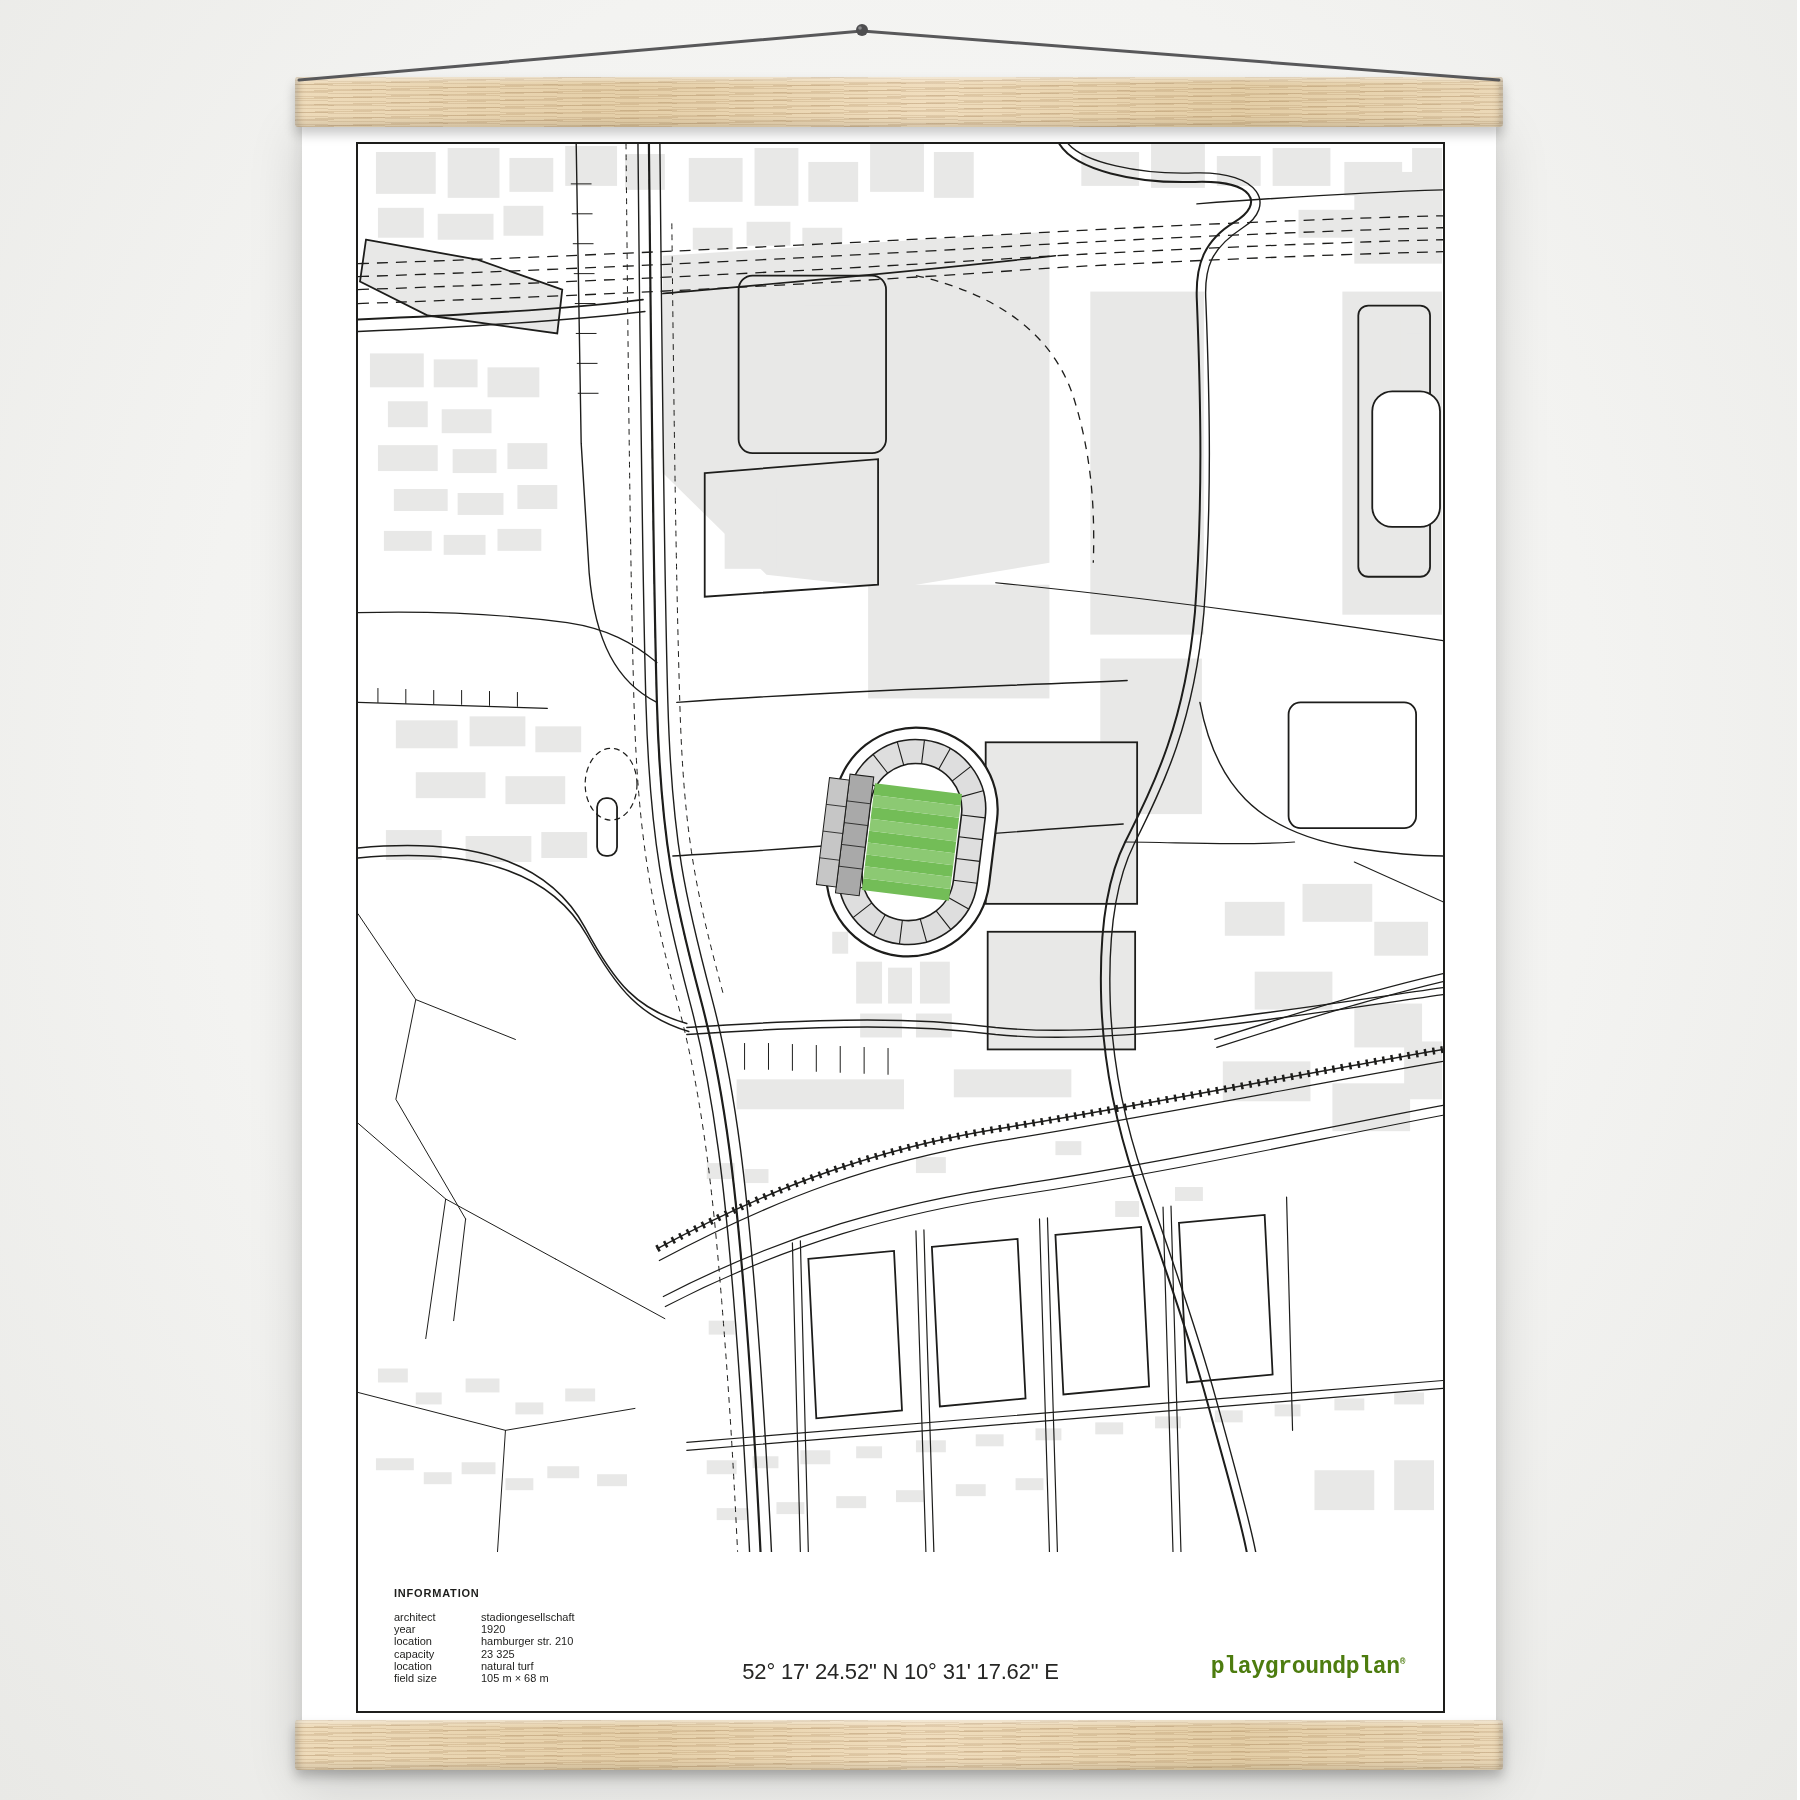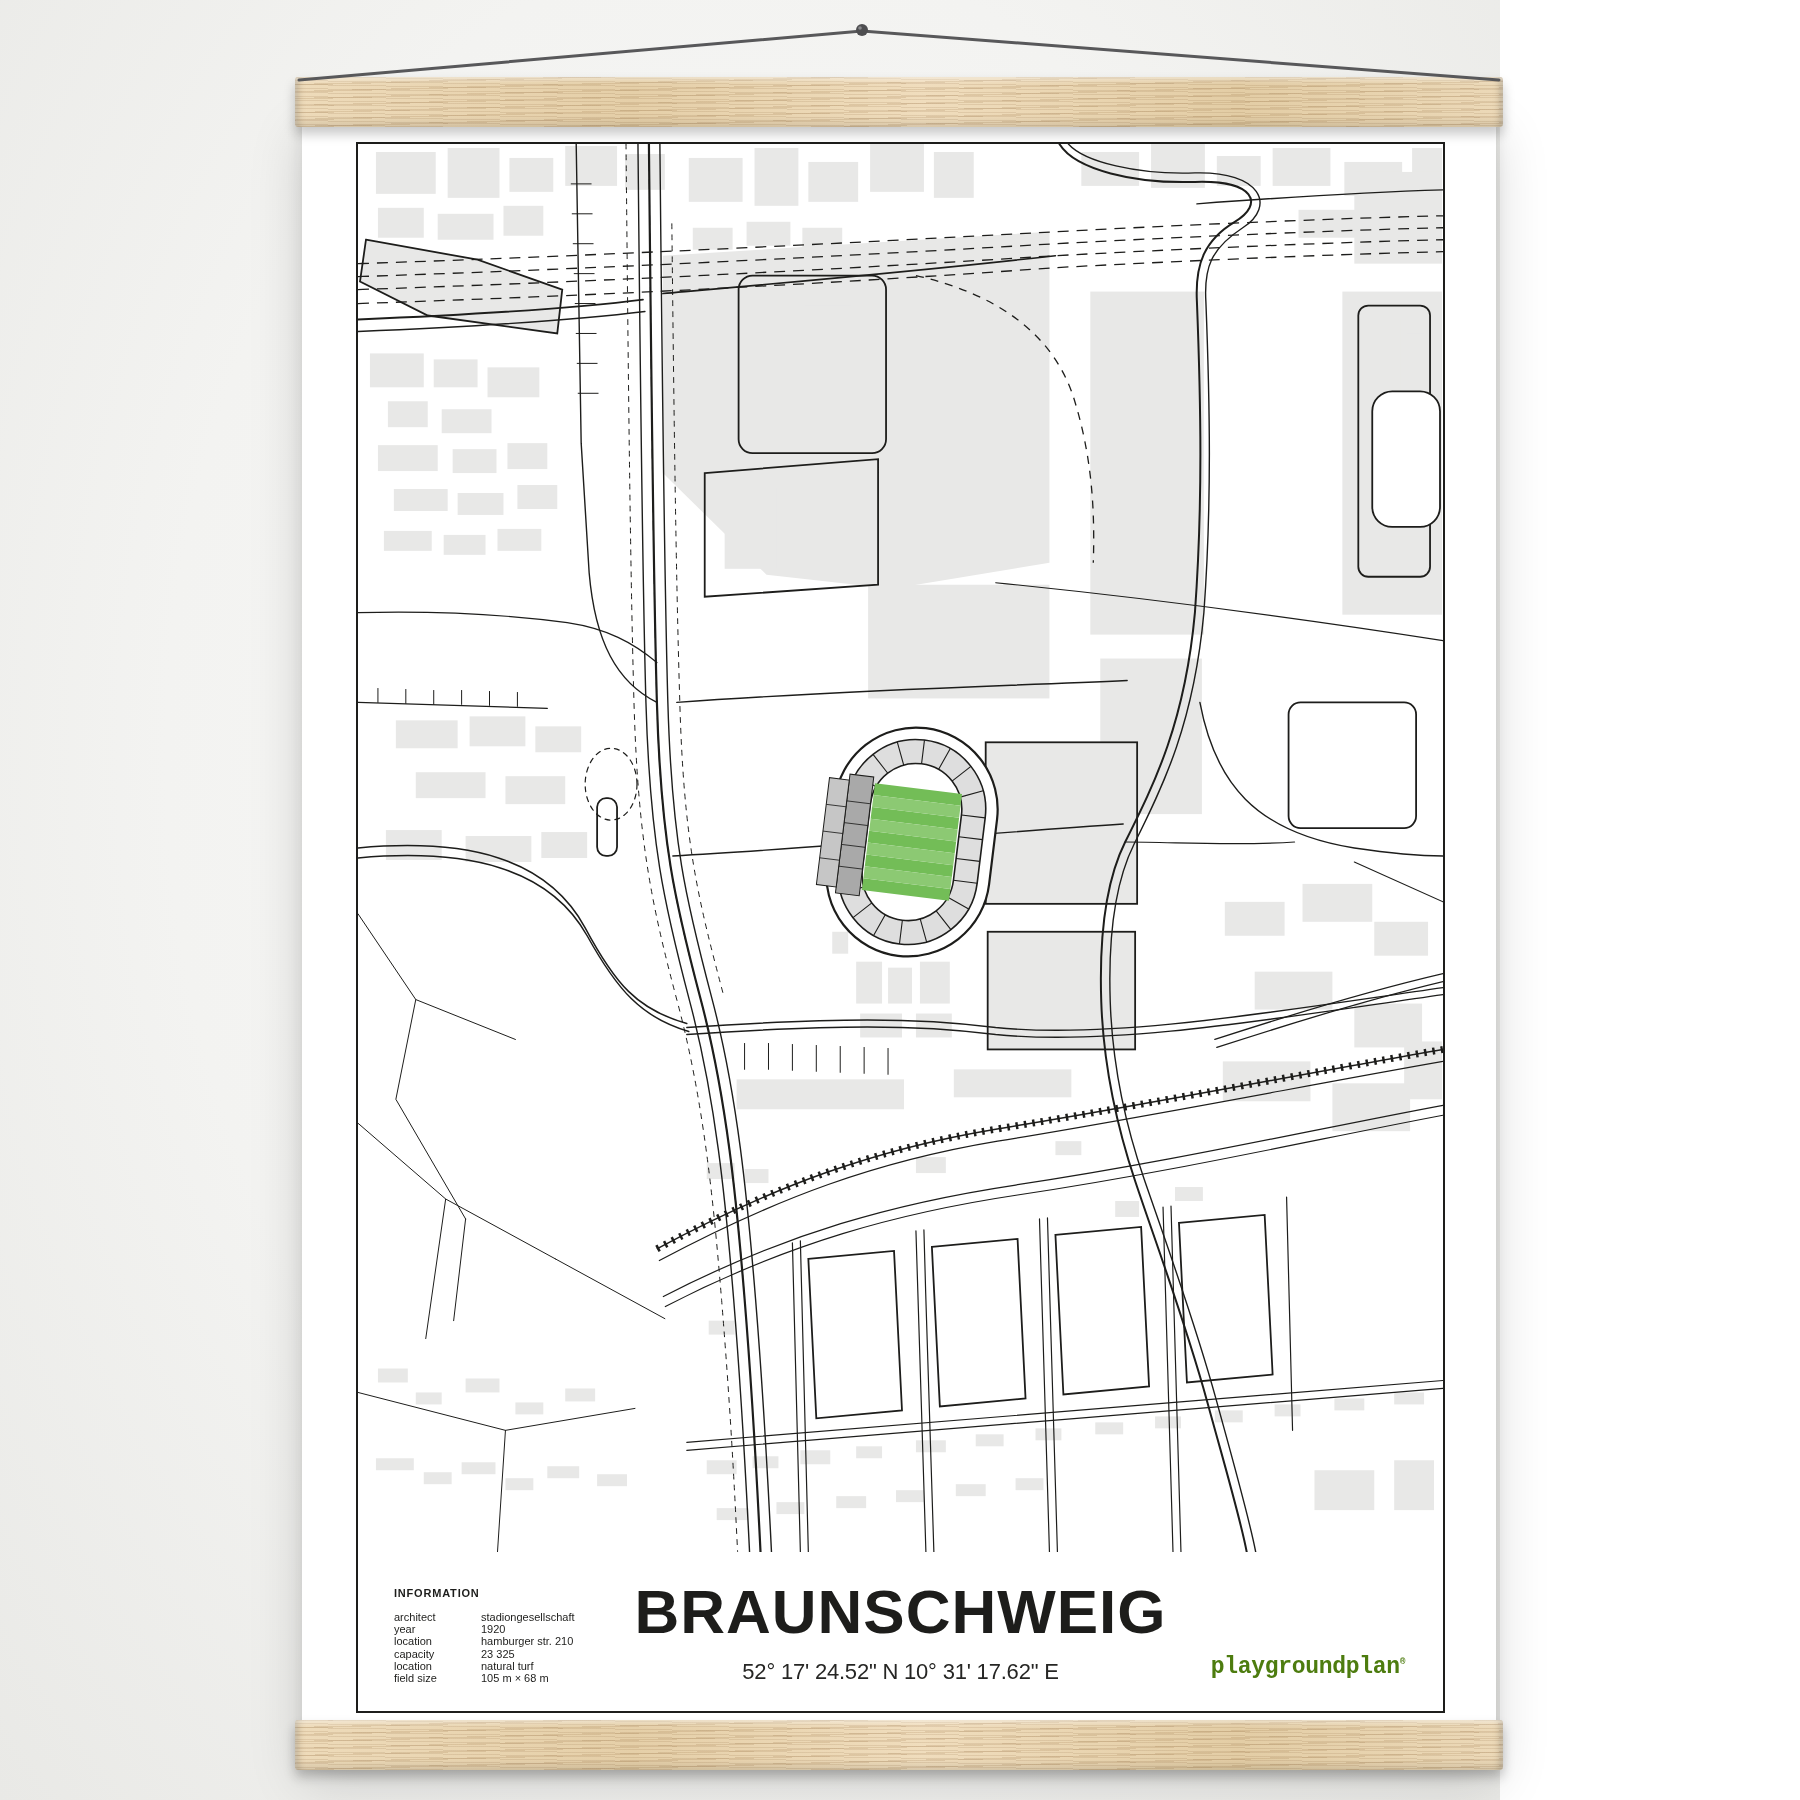--- a/index.html
+++ b/index.html
@@ -1,17 +1,17 @@
 <!DOCTYPE html>
 <html><head>
 <meta charset="utf-8">
 <style>
   html,body{margin:0;padding:0;width:1800px;height:1800px;overflow:hidden;
     font-family:"Liberation Sans",sans-serif;}
-  .scene{position:relative;width:1500px;height:1800px;
+  .scene{position:relative;width:1797px;height:1800px;
     background:radial-gradient(ellipse at 50% 42%, #f8f8f7 0%, #f3f3f1 55%, #e9e9e6 100%);}
   
   .paper{position:absolute;left:302px;top:112px;width:1194px;height:1648px;background:#ffffff;
     box-shadow:0 22px 50px rgba(0,0,0,.15), 0 6px 16px rgba(0,0,0,.09);}
   .frame{position:absolute;left:54px;top:30px;width:1085px;height:1567px;border:2px solid #1d1d1b;}
   .map-svg{position:absolute;left:0;top:0;display:block;}
   
   .info{position:absolute;left:36px;top:1443px;color:#1d1d1b;}
   .info-h{font-size:11px;font-weight:700;letter-spacing:.8px;margin-bottom:12px;}
   .info-row{font-size:11px;line-height:12.2px;white-space:nowrap;}
@@ -287,23 +287,20 @@
         <div class="info-row">
           <span class="lab">location</span><span>hamburger str. 210</span></div>
         <div class="info-row">
           <span class="lab">capacity</span><span>23 325</span></div>
         <div class="info-row">
           <span class="lab">location</span><span>natural turf</span></div>
         <div class="info-row">
           <span class="lab">field size</span><span>105 m × 68 m</span></div>
       </div>
 
-      <div class="title-wrap">
-        <div class="title">BRAUNSCHWEIG</div>
-      </div>
       <div class="coords">52° 17' 24.52" N  10° 31' 17.62" E</div>
 
       <div class="brand"><span>playgroundplan</span><sup>®</sup></div>
     </div>
   </div>
 
   <div class="bar bar-top"></div>
   <div class="bar bar-bottom"></div>
 
   <svg class="hang-svg" width="1800" height="1800">

